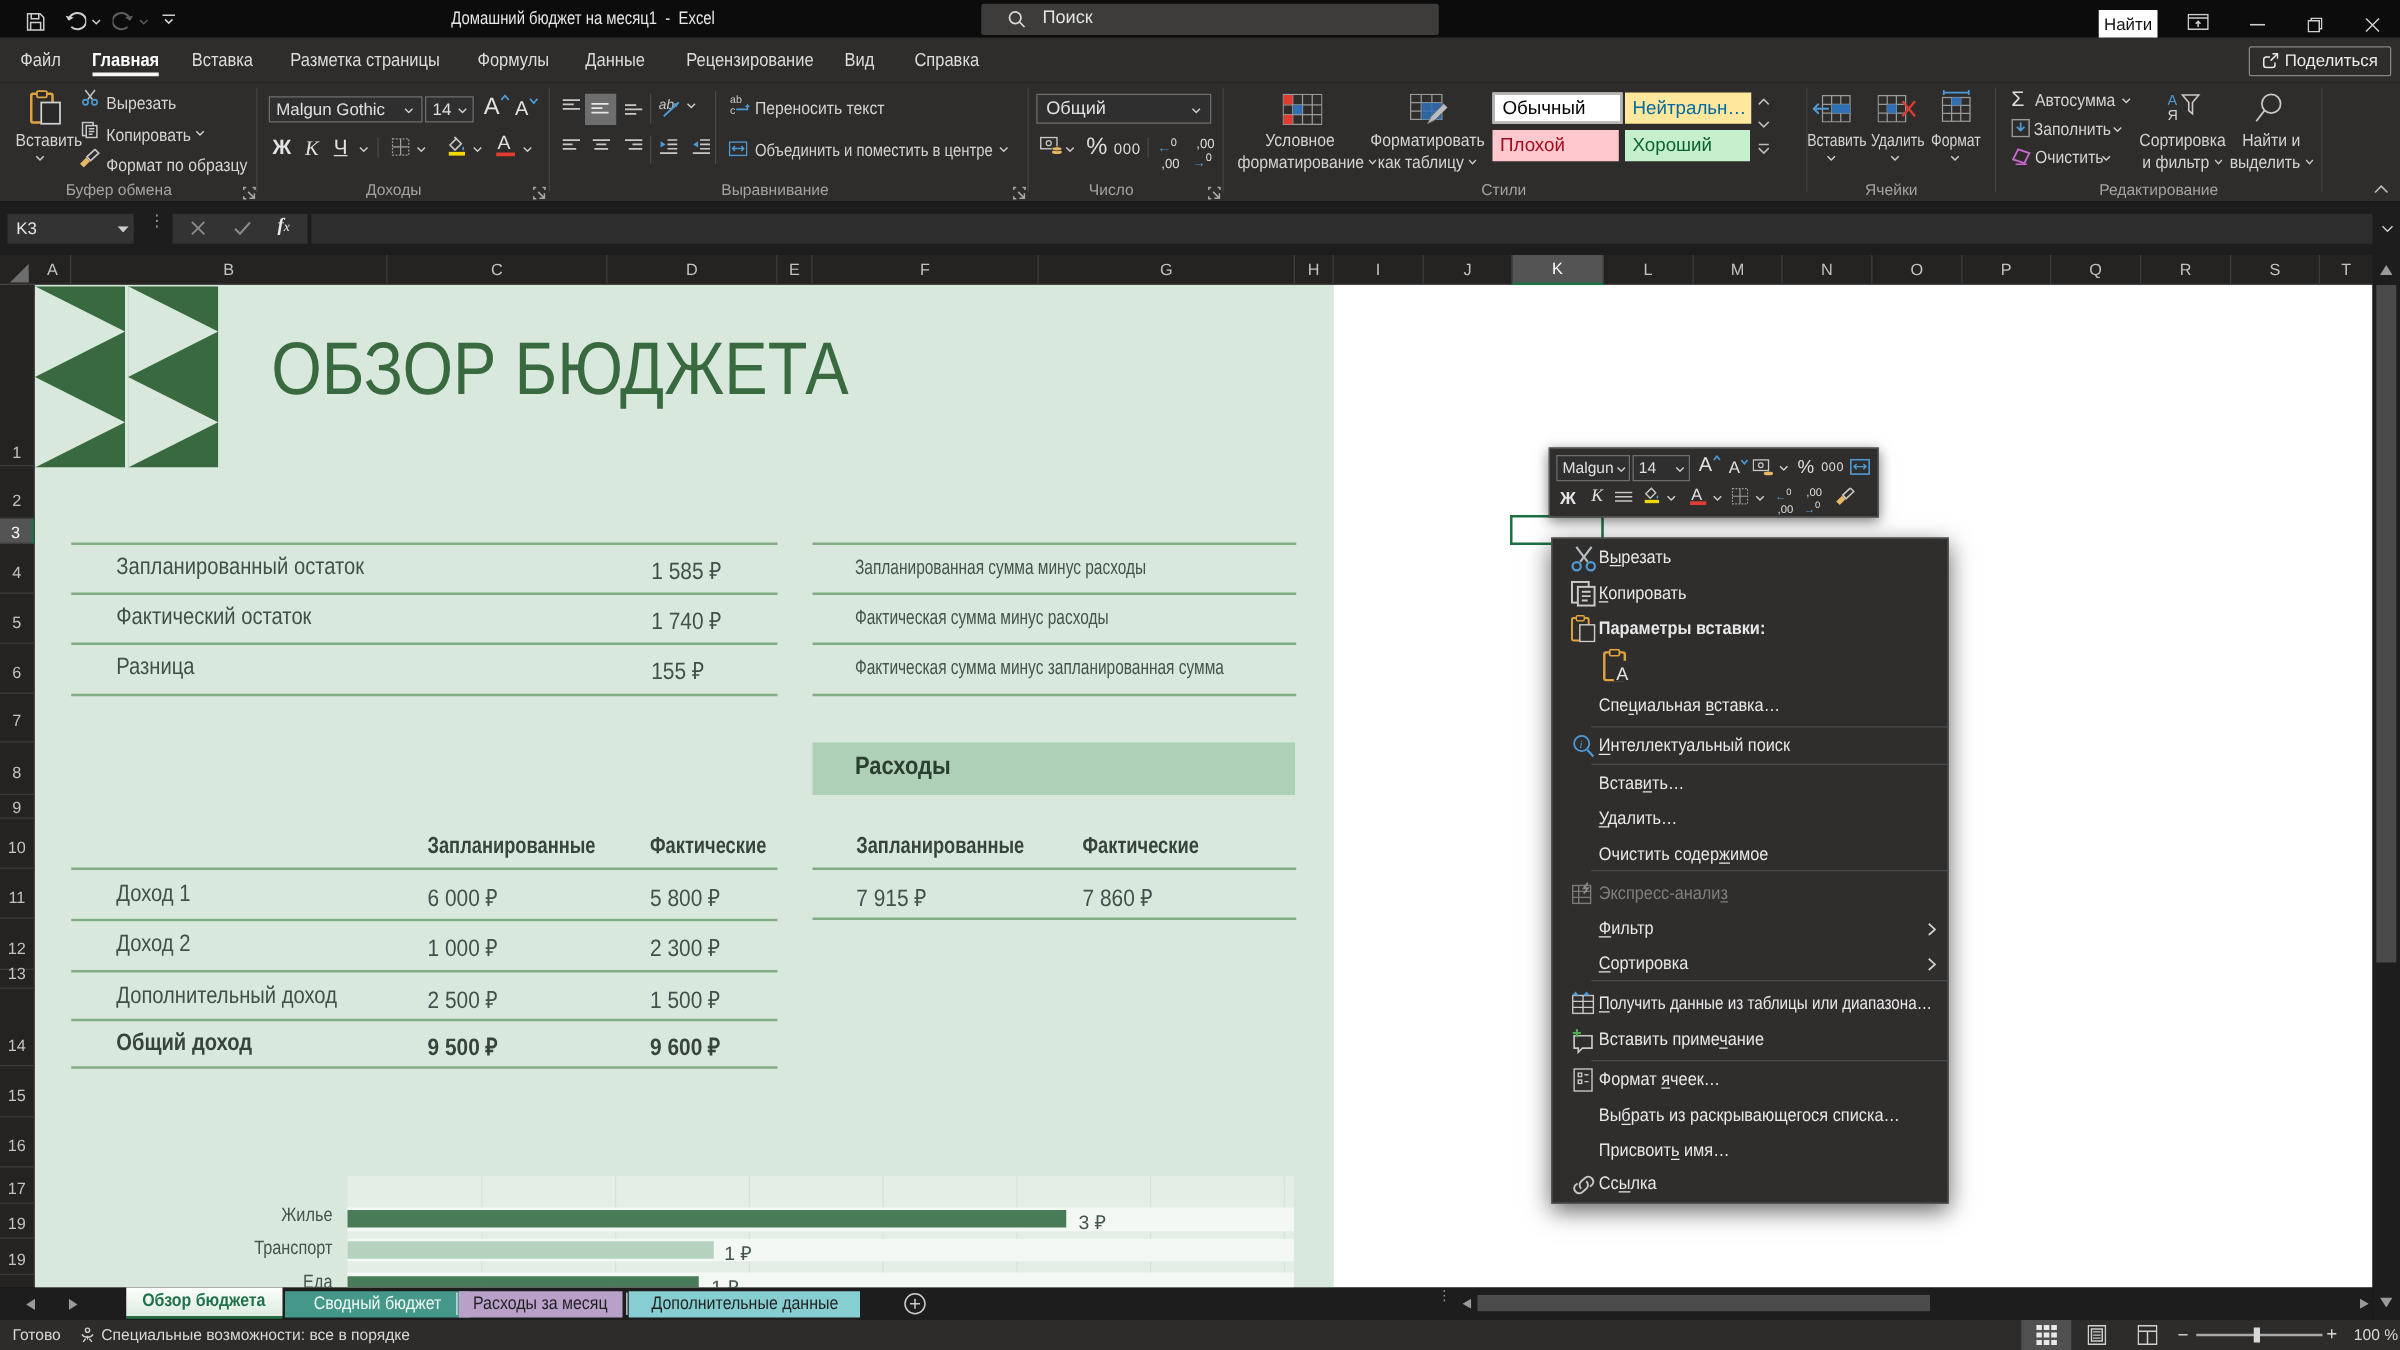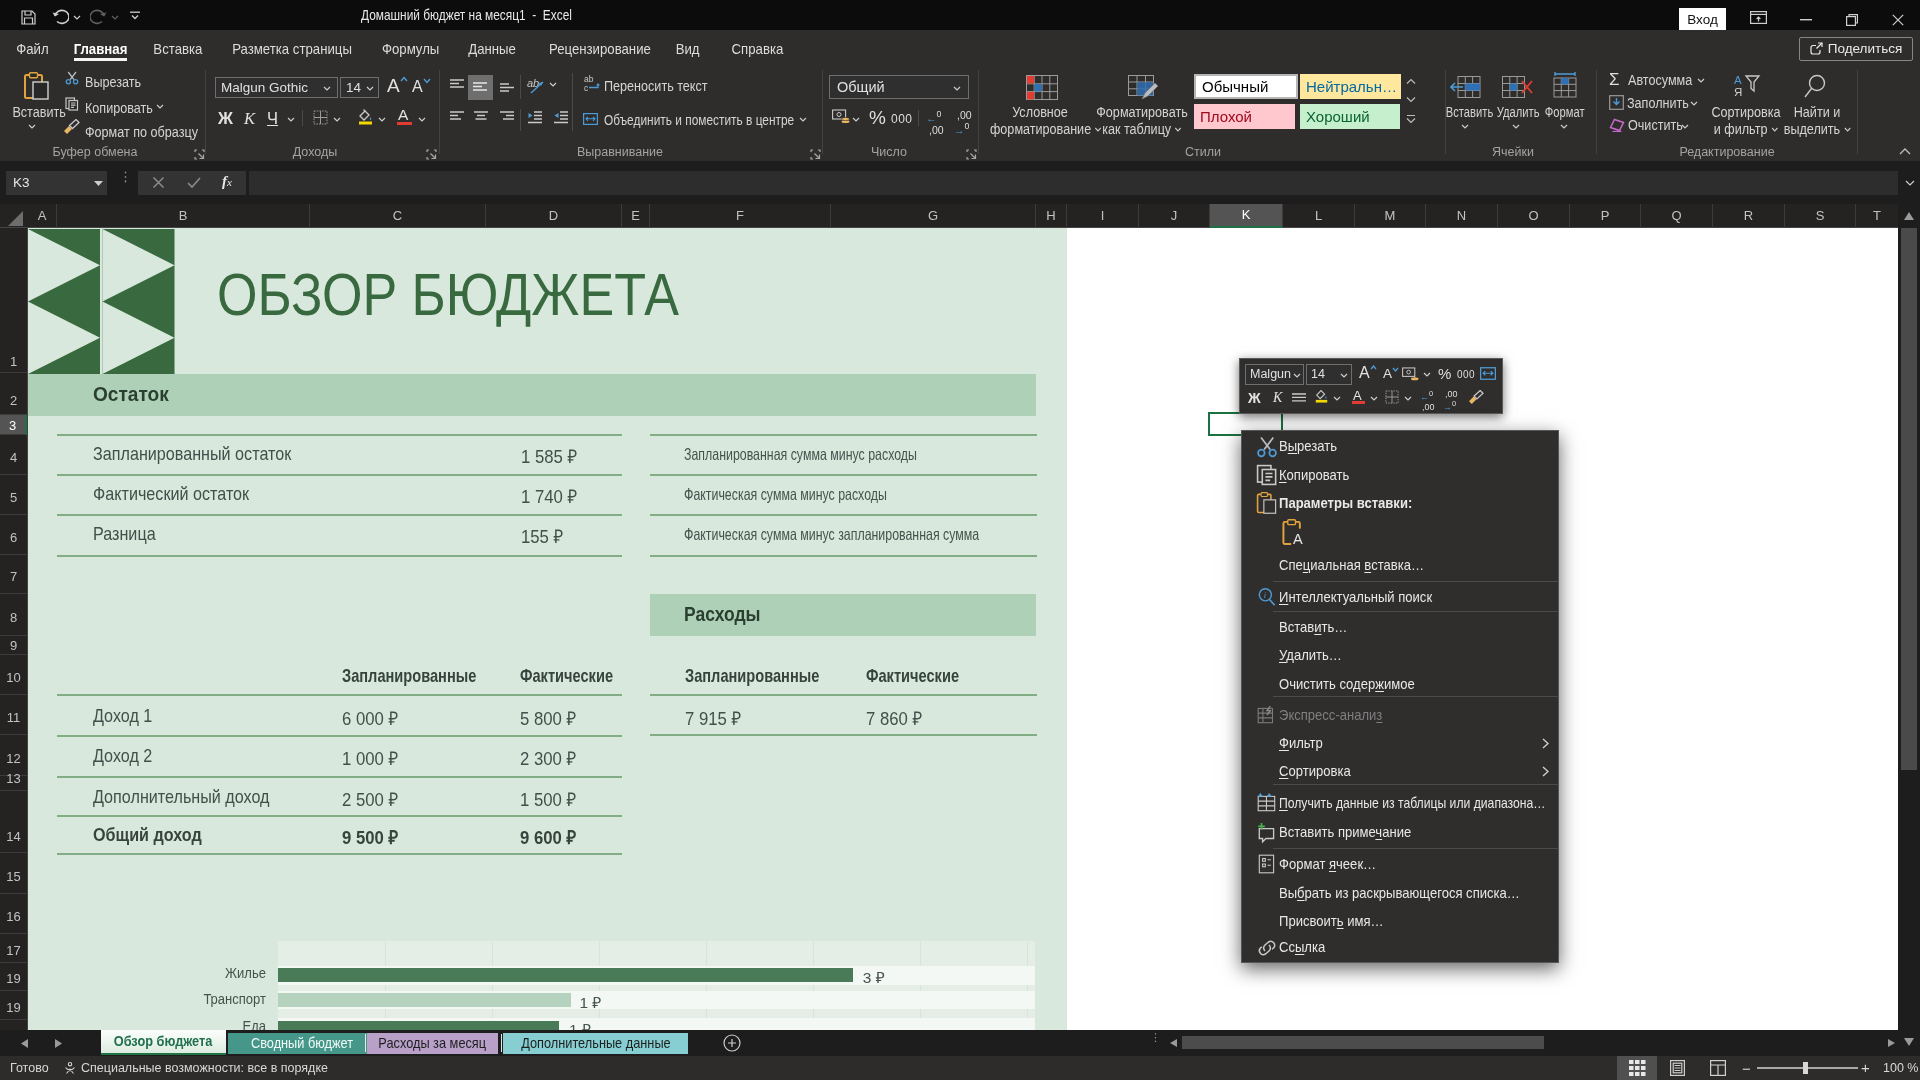--- a/index.html
+++ b/index.html
@@ -95,21 +95,28 @@
     </svg>
     <svg class="abs" style="left:111px;top:15px" width="8" height="5" viewBox="0 0 8 5" fill="none" stroke="#5f5f5f" stroke-width="1.2">
         <path d="M1 1 l3 3 l3 -3"></path>
       </svg>
 
     <svg class="abs" style="left:129px;top:11px" width="12" height="9" viewBox="0 0 12 9" fill="none" stroke="#cfcfcf" stroke-width="1.3">
       <path d="M1 1.2 h10"></path>
         <path d="M3 4.5 l3 3 l3 -3"></path>
     </svg>
     <div id="title-text"><span style="display:inline-block;transform-origin:left center;transform:scaleX(0.82)">Домашний бюджет на месяц1&nbsp;&nbsp;-&nbsp;&nbsp;Excel</span></div>
-    <div id="vhod">Вход</div>
+    <div id="searchbox">
+      <svg class="abs" style="left:21px;top:5px" width="15" height="15" viewBox="0 0 15 15" fill="none" stroke="#d9d9d9" stroke-width="1.4">
+        <circle cx="6.2" cy="6.2" r="4.6"></circle>
+          <path d="M9.8 9.8 L13.6 13.6"></path>
+      </svg>
+      <span class="abs" style="left:49px;top:3px">Поиск</span>
+    </div>
+    <div id="vhod">Найти</div>
 
     <svg class="abs" style="left:1750px;top:11px" width="17" height="13" viewBox="0 0 17 13" fill="none" stroke="#cfcfcf" stroke-width="1.2">
       <rect x="0.6" y="0.6" width="15.8" height="11.8"></rect>
         <path d="M0.6 3.4 h15.8"></path>
         <path d="M8.5 10.5 v-4.2 M6.6 8 l1.9 -1.9 l1.9 1.9"></path>
     </svg>
 
     <svg class="abs" style="left:1800px;top:19px" width="12" height="2" viewBox="0 0 12 2">
         <rect width="12" height="1.4" fill="#cfcfcf"></rect>
       </svg>
@@ -508,23 +515,20 @@
     <svg class="abs" style="left:0;top:1px" width="147" height="145" viewBox="0 0 147 145">
       <rect x="0" y="0" width="72" height="145" fill="#38693f"></rect>
       <rect x="74.5" y="0" width="72" height="145" fill="#38693f"></rect>
       <path d="M0 0 L72 36.25 L0 72.5 z" fill="#d9e8dd"></path>
       <path d="M0 72.5 L72 108.75 L0 145 z" fill="#d9e8dd"></path>
       <path d="M74.5 0 L146.5 36.25 L74.5 72.5 z" fill="#d9e8dd"></path>
       <path d="M74.5 72.5 L146.5 108.75 L74.5 145 z" fill="#d9e8dd"></path>
     </svg>
     <div class="abs" id="bigtitle" style="left:189px;top:32px;font-size:59.5px;color:#38693f;white-space:nowrap;transform-origin:left center;transform:scaleX(0.875)">ОБЗОР БЮДЖЕТА</div>
 
-    <div class="band" style="left:0;top:145.9px;width:1008.3px;height:42px">
-        <span style="transform:translateY(-54%) scaleX(0.955)">Остаток</span>
-      </div>
     <div class="gline" style="left:29.3px;top:206.2px;width:564.4px"></div>
     <div class="gline" style="left:29.3px;top:246.3px;width:564.4px"></div>
     <div class="gline" style="left:29.3px;top:286.3px;width:564.4px"></div>
     <div class="gline" style="left:29.3px;top:326.5px;width:564.4px"></div>
     <div class="gline" style="left:622px;top:206.2px;width:387px"></div>
     <div class="gline" style="left:622px;top:246.3px;width:387px"></div>
     <div class="gline" style="left:622px;top:286.3px;width:387px"></div>
     <div class="gline" style="left:622px;top:326.5px;width:387px"></div>
     <div class="slabel" style="left:65px;top:215px">Запланированный остаток</div>
     <div class="snum" style="left:493px;top:215px">1 585 ₽</div>

